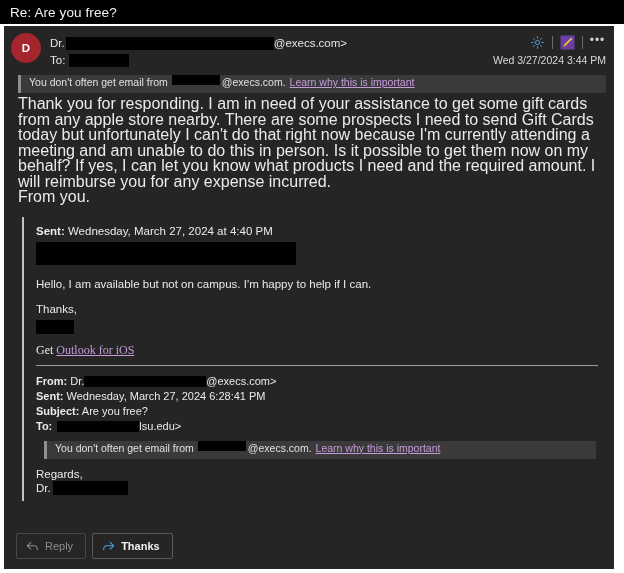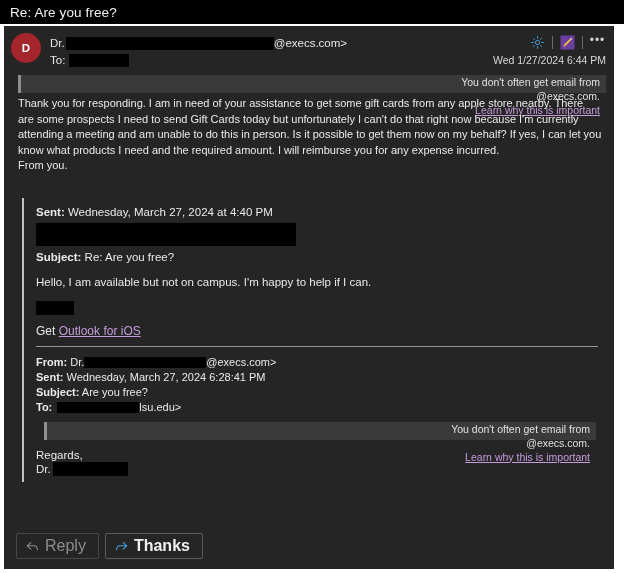--- a/index.html
+++ b/index.html
@@ -135,52 +135,51 @@
 
   
   .warn-banner {
     background: #3a3a3a;
     border-left: 3px solid #8f8f8f;
     font-size: 10.5px;
     line-height: 14px;
     color: #e0e0e0;
     padding: 0 6px 4px 8px;
     display: flex;
-    align-items: flex-end;
+    align-items: flex-start;
     box-sizing: border-box;
     white-space: nowrap;
-    flex-direction: column;
   }
   .warn-top {
     margin: 0 8px 0 14px;
     height: 18px;
   }
   .warn-nested {
     margin: 0 10px 0 8px;
     height: 18px;
   }
   .warn-banner .redact { height: 10px; margin: 0 1px; }
   .lnk {
     color: #c69bdc;
     text-decoration: underline;
     cursor: pointer;
   }
 
   
   .body-text {
-    font-size: 11px;
+    font-size: 16px;
     line-height: 15.5px;
     color: #eaeaea;
     padding: 3px 12px 0 14px;
   }
   .body-text p { margin: 0; }
 
   
   .quote {
-    margin: 24px 8px 0 18px;
+    margin: 12px 8px 0 18px;
     padding: 6px 0 6px 12px;
     border-left: 2px solid #c2c2c2;
     box-sizing: border-box;
   }
   .q-line {
     font-size: 11.5px;
     line-height: 17px;
     color: #eaeaea;
   }
   .q-line b { font-weight: 700; }
@@ -230,21 +229,21 @@
   }
   .btn {
     display: inline-flex;
     align-items: center;
     gap: 6px;
     height: 26px;
     padding: 0 12px 0 9px;
     border: 1px solid #4e4e4e;
     border-radius: 2px;
     background: transparent;
-    font-size: 16px;
+    font-size: 11px;
     font-family: "Liberation Sans", sans-serif;
     cursor: pointer;
     box-sizing: border-box;
   }
   .btn-reply { color: #8d8d8d; border-color: #474747; }
   .btn-forward { color: #f0f0f0; border-color: #5a5a5a; font-weight: 600; }
   .btn svg { display: block; }
 </style>
 </head>
 <body>
@@ -297,21 +296,21 @@
             <path d="M10.9 3.7 L12.3 5.1 L13.2 4.2 L11.8 2.8 Z" fill="#e0e0e0"></path>
             <line x1="3.9" y1="10.7" x2="5.3" y2="12.1" stroke="#8a6a20" stroke-width="0.8"></line>
           </svg>
         </div>
         <div class="vdiv"></div>
         <div class="icon-btn">
           <span class="ellipsis">•••</span>
         </div>
       </div>
 
-      <div class="timestamp">Wed 1/27/2024 6:44 PM</div>
+      <div class="timestamp">Wed 3/27/2024 3:44 PM</div>
     </div>
 
     <div class="warn-banner warn-top">
       <span>You don't often get email from</span>
       <span class="redact" style="width:48px;margin-left:4px;"></span>
       <span style="margin-left:1px;">@execs.com.</span>
       <span class="lnk" style="margin-left:4px;">Learn why this is important</span>
     </div>
 
     <div class="body-text">
@@ -321,36 +320,33 @@
 
     <div class="quote">
 
       <div class="q-line">
         <b>Sent:</b>
         <span>Wednesday, March 27, 2024 at 4:40 PM</span>
       </div>
 
       <div class="q-block-redact"></div>
 
-      <div class="q-line">
-        <b>Subject:</b>
-        <span>Re: Are you free?</span>
-      </div>
 
       <div class="q-gap"></div>
 
       <div class="q-line">Hello, I am available but not on campus. I'm happy to help if I can.</div>
 
       <div class="q-gap"></div>
 
+      <div class="q-line">Thanks,</div>
       <div class="q-sig-redact"></div>
 
       <div class="q-gap"></div>
 
-      <div class="q-line" style="font-size:12px;">
+      <div class="q-line" style="font-size:12px;font-family:Liberation Serif, serif;">
         <span>Get</span>
         <span class="lnk">Outlook for iOS</span>
       </div>
 
       <hr class="hr">
 
       <div class="inner-hdr">
         <b>From:</b>
         <span>Dr.</span><span class="redact" style="width:122px;height:11px;"></span><span>@execs.com&gt;</span>
       </div>

